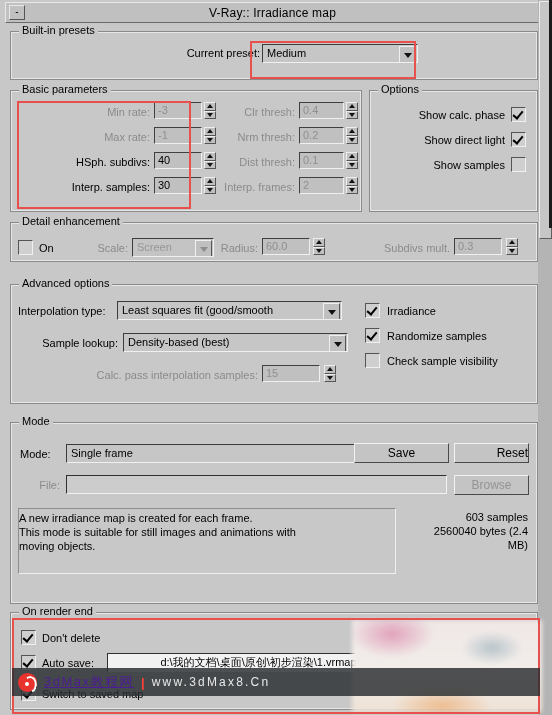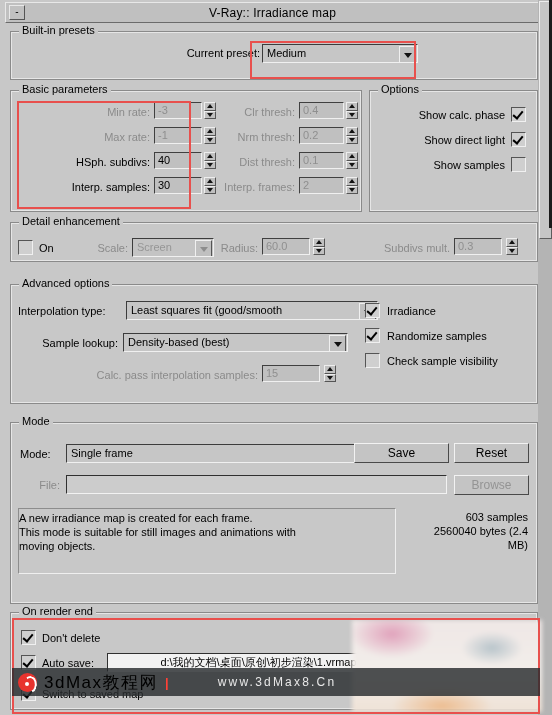--- a/index.html
+++ b/index.html
@@ -192,23 +192,23 @@
   .wm-logo::before{
     content:"";position:absolute;left:4px;top:3px;width:11px;height:13px;
     border:2px solid #fff;border-radius:50% 50% 50% 50%/60% 60% 40% 40%;
     border-left-color:transparent;border-bottom-color:transparent;
     transform:rotate(18deg);
   }
   .wm-logo::after{
     content:"";position:absolute;left:7px;top:9px;width:4px;height:4px;
     border-radius:50%;background:#fff;
   }
-  .wm-cn{color:#000000;font-size:17px;letter-spacing:1.5px;}
+  .wm-cn{color:#4c1d95;font-size:13px;letter-spacing:1.5px;text-decoration:underline;}
   .wm-sep{color:#ff4136;font-size:13px;margin:0 7px;font-weight:bold;}
-  .wm-url{color:#e8e8e8;font-size:12px;letter-spacing:2.2px;margin-left:42px;}
+  .wm-url{color:#e8e8e8;font-size:12px;letter-spacing:2.2px;}
 </style>
 </head>
 <body>
 
 <div id="root">
 
   <div class="titlebar">
     <div class="tb-collapse">-</div>
     <div class="tb-text">V-Ray:: Irradiance map</div>
   </div>
@@ -330,21 +330,21 @@
           <div class="sb dn"></div>
         </div>
     </div>
   </div>
 
   <div class="group" style="left:10px;top:284px;width:528px;height:120px;">
     <div class="gbox"></div>
     <div class="glabel">Advanced options</div>
     <div class="gcontent">
       <div class="lbl" style="left:8px;top:21px;">Interpolation type:</div>
-      <div class="combo" style="left:116px;top:17px;width:252px;">
+      <div class="combo" style="left:107px;top:17px;width:225px;">
         <span>Least squares fit (good/smooth</span>
         <span class="arrow"></span>
       </div>
 
       <div class="lbl r" style="left:8px;top:53px;width:100px;">Sample lookup:</div>
       <div class="combo" style="left:113px;top:49px;width:225px;">
         <span>Density-based (best)</span>
         <span class="arrow"></span>
       </div>
 
@@ -369,21 +369,21 @@
   <div class="group" style="left:10px;top:422px;width:528px;height:182px;">
     <div class="gbox"></div>
     <div class="glabel">Mode</div>
     <div class="gcontent">
       <div class="lbl" style="left:10px;top:26px;">Mode:</div>
       <div class="combo" style="left:56px;top:22px;width:317px;">
         <span>Single frame</span>
         <span class="arrow"></span>
       </div>
       <div class="btn" style="left:344px;top:21px;width:95px;">Save</div>
-      <div class="btn" style="left:444px;top:21px;width:75px;">Reset</div>
+      <div class="btn" style="left:444px;top:21px;width:75px;text-align:right;">Reset</div>
 
       <div class="lbl dim r" style="left:0px;top:57px;width:50px;">File:</div>
       <div class="tinput" style="left:56px;top:53px;width:381px;height:19px;"></div>
       <div class="btn dim" style="left:444px;top:53px;width:75px;">Browse</div>
 
       <div class="infobox" style="left:8px;top:86px;width:378px;height:66px;">
         <div>A new irradiance map is created for each frame.</div>
         <div>This mode is suitable for still images and animations with</div>
         <div>moving objects.</div>
       </div>

